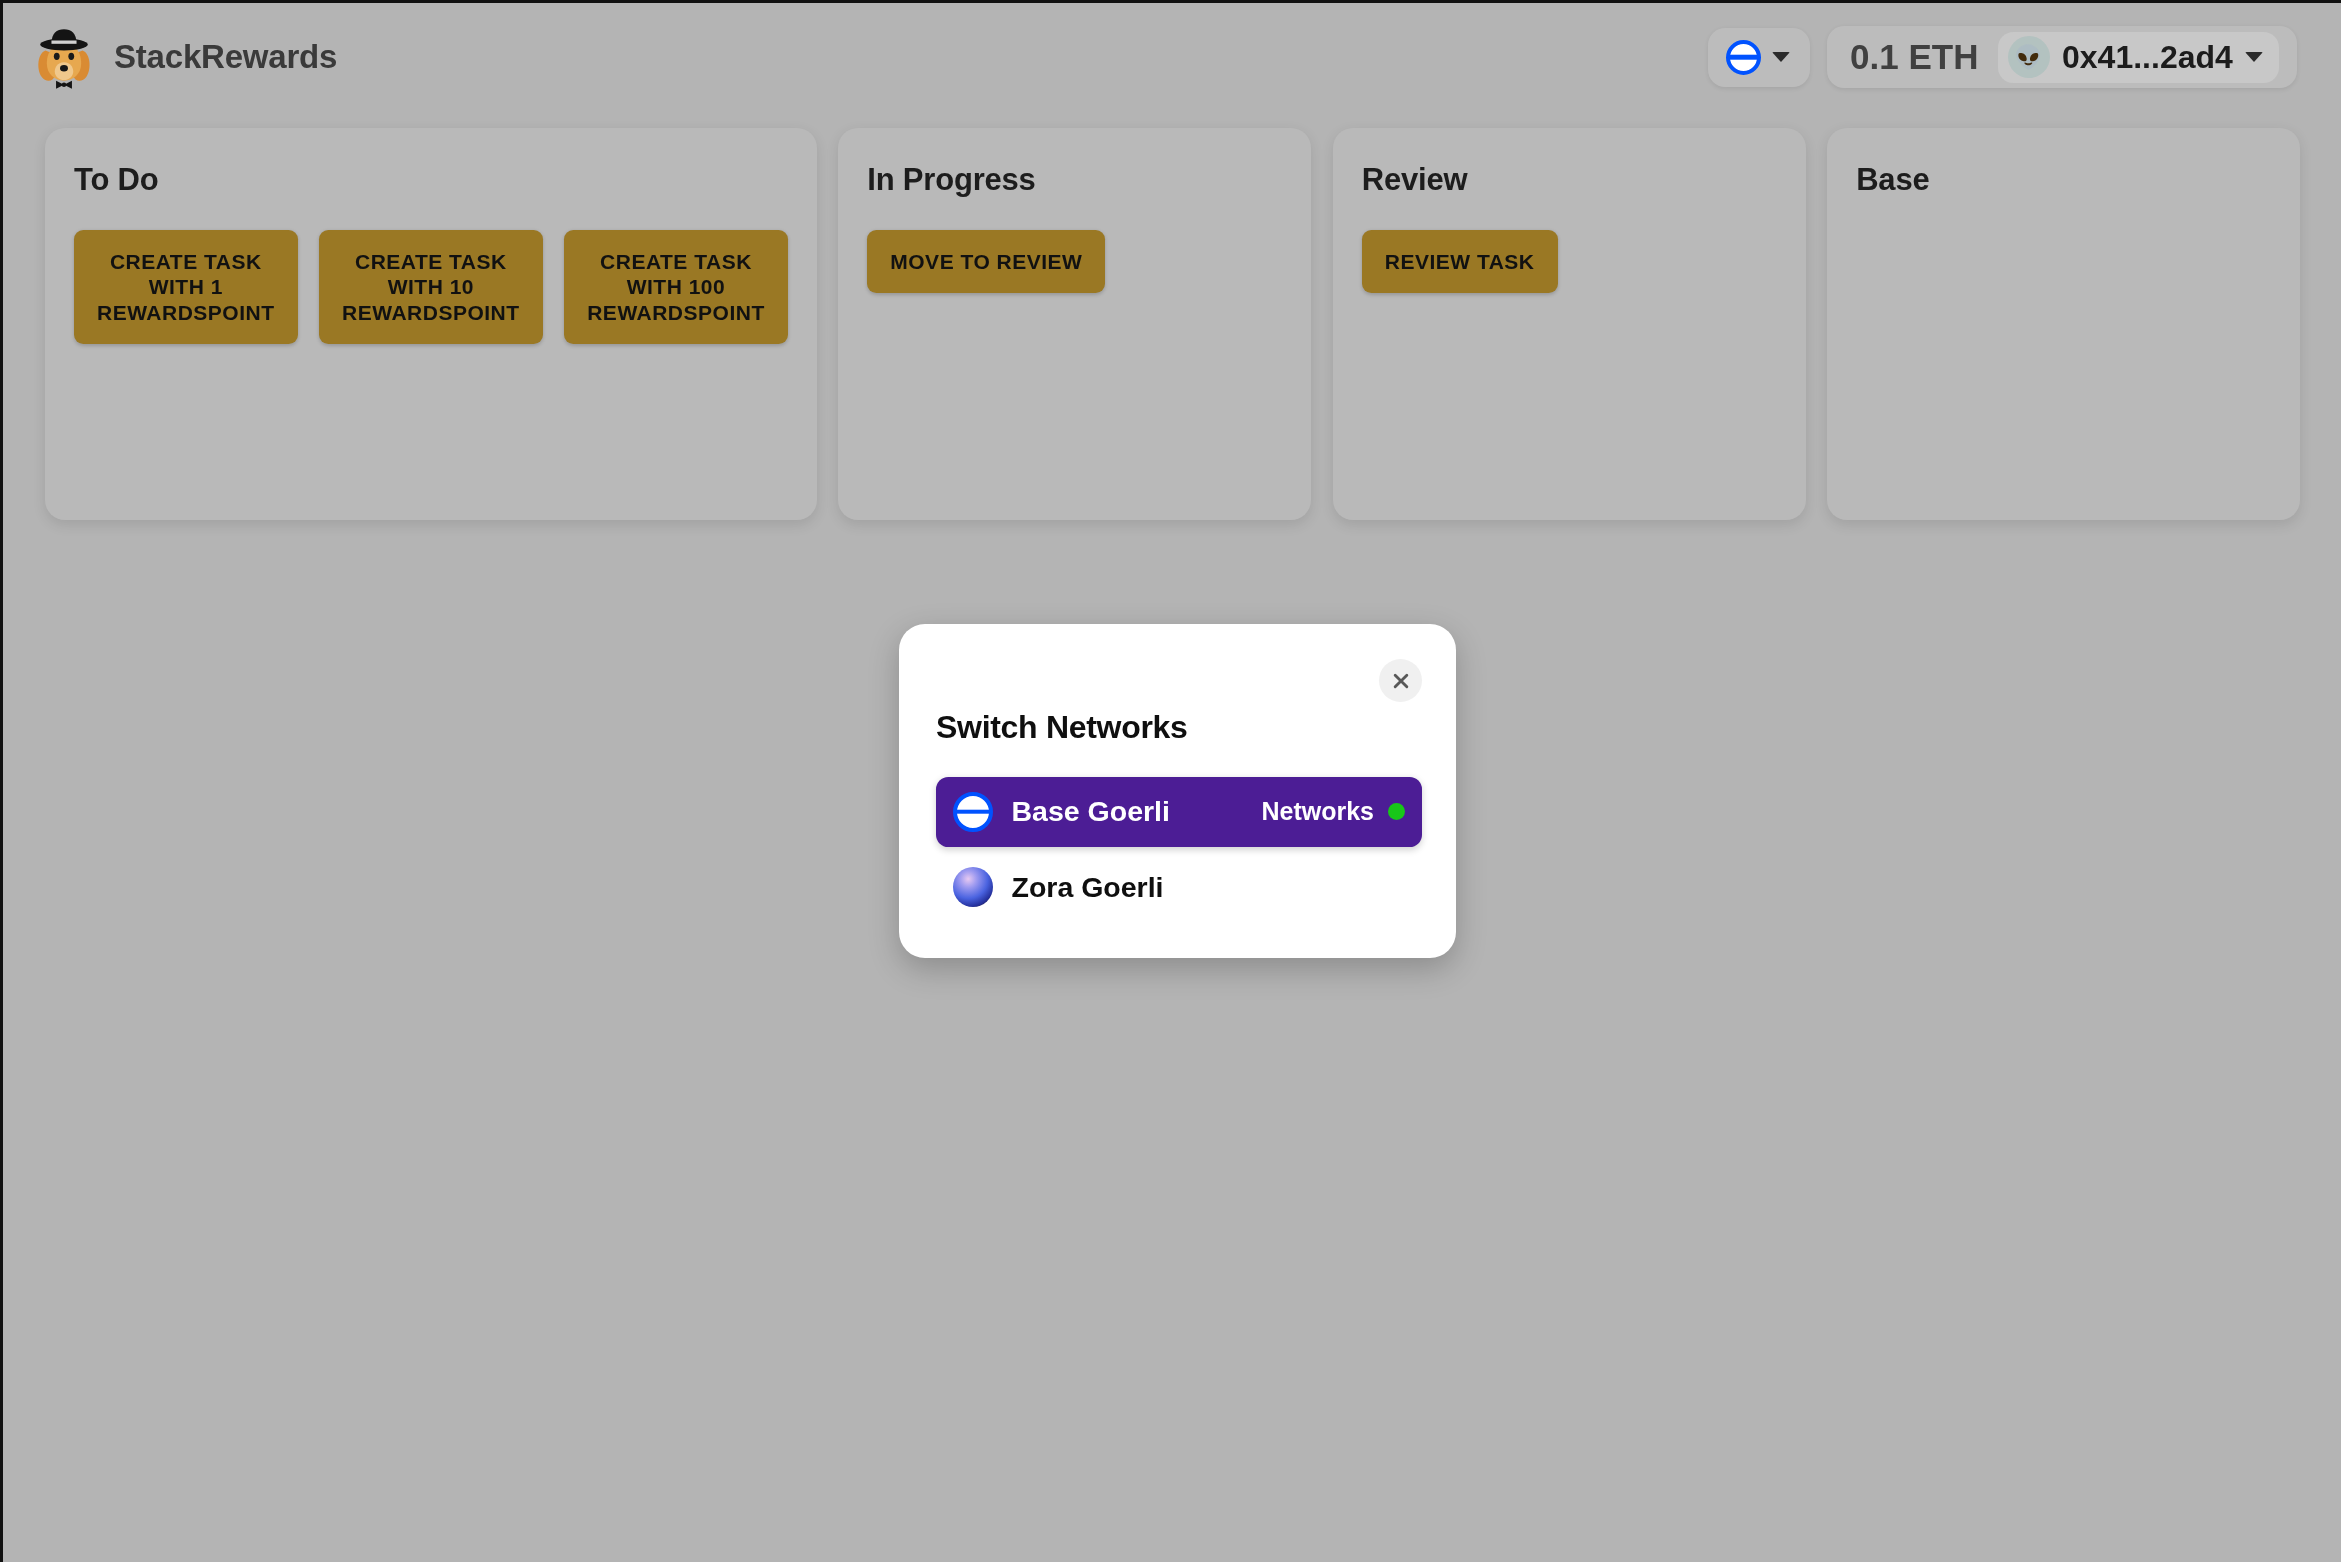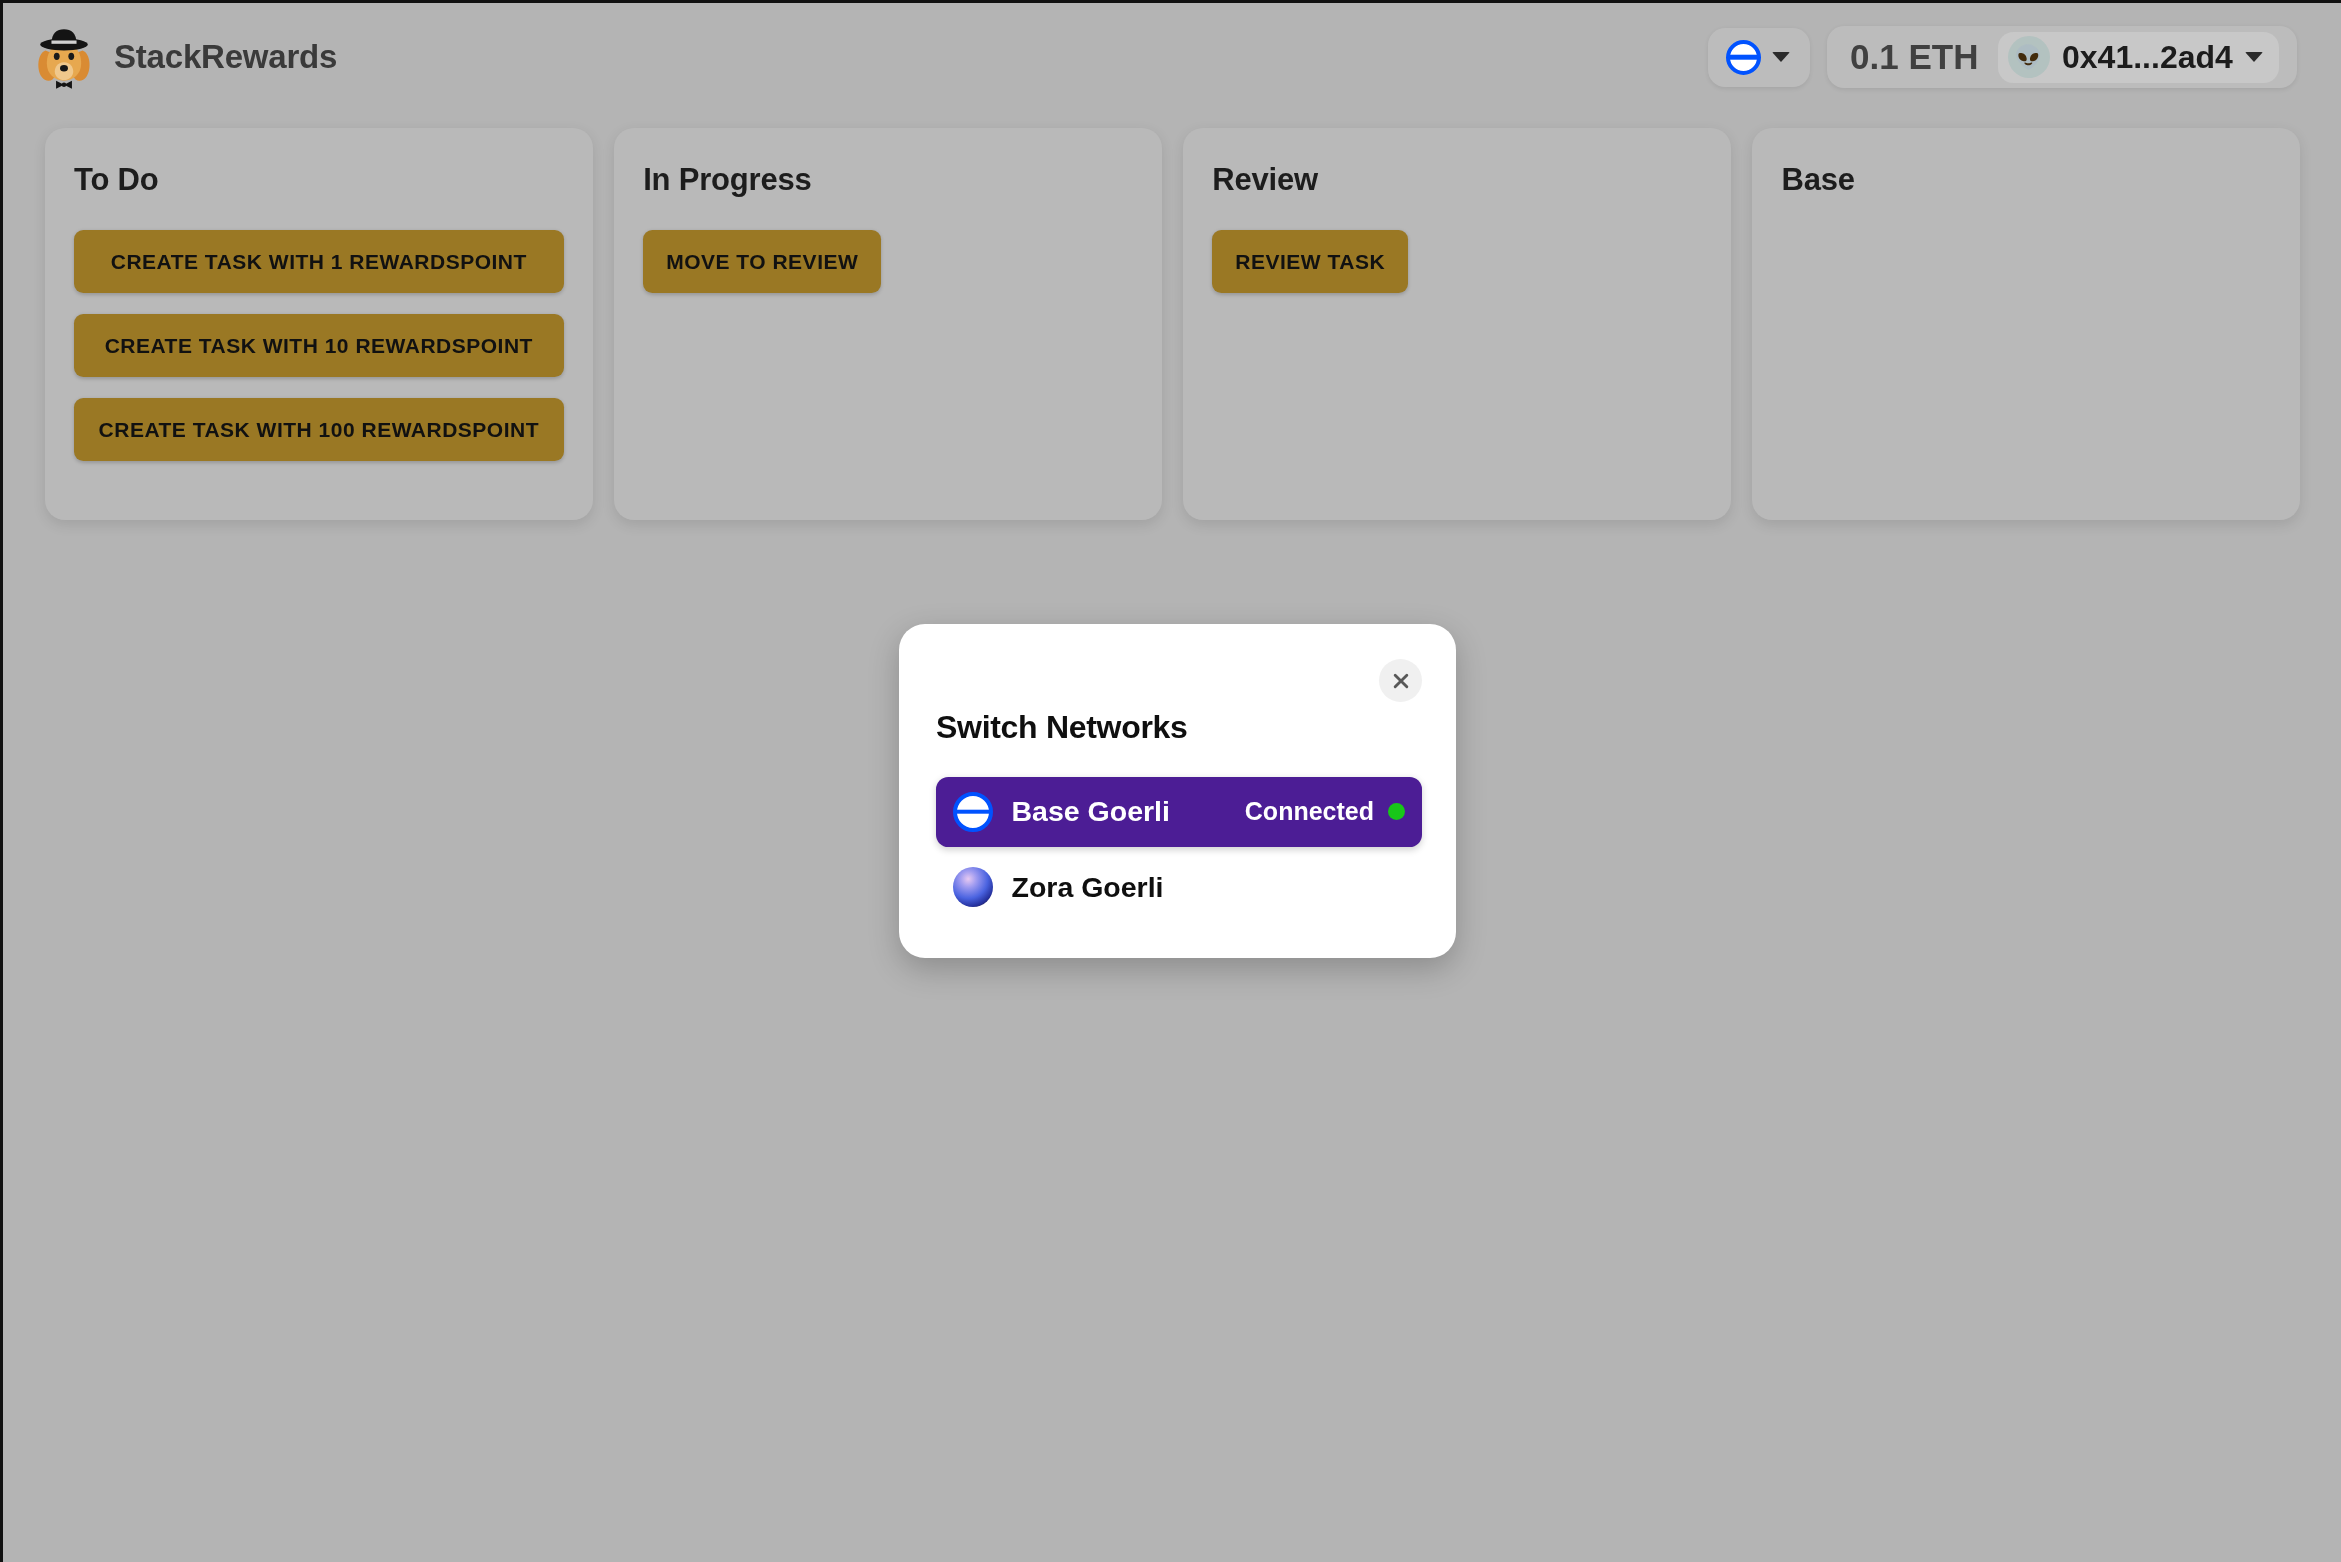--- a/index.html
+++ b/index.html
@@ -164,21 +164,21 @@
   .column-title {
     font-size: 31px;
     font-weight: bold;
     color: #1d1d1d;
     margin-bottom: 32px;
     letter-spacing: -0.2px;
   }
 
   .column-body {
     display: flex;
-    flex-direction: column;
+    flex-direction: row;
     gap: 21.6px;
     align-items: flex-start;
   }
 
   .task-btn {
     background: #9a7824;
     color: #111111;
     border: none;
     border-radius: 9.3px;
     font-family: "Liberation Sans", sans-serif;
@@ -417,21 +417,21 @@
     </button>
   </div>
 
   <div class="net-list">
 
 
     <div class="net-row selected">
       <span class="net-icon base-icon-sm"></span>
       <span class="net-name">Base Goerli</span>
       <span class="net-right">
-        <span class="net-status">Connected</span>
+        <span class="net-status">Networks</span>
         <span class="status-dot"></span>
       </span>
     </div>
 
     <div class="net-row">
       <span class="net-icon zora-icon"></span>
       <span class="net-name">Zora Goerli</span>
     </div>
 
   </div>

